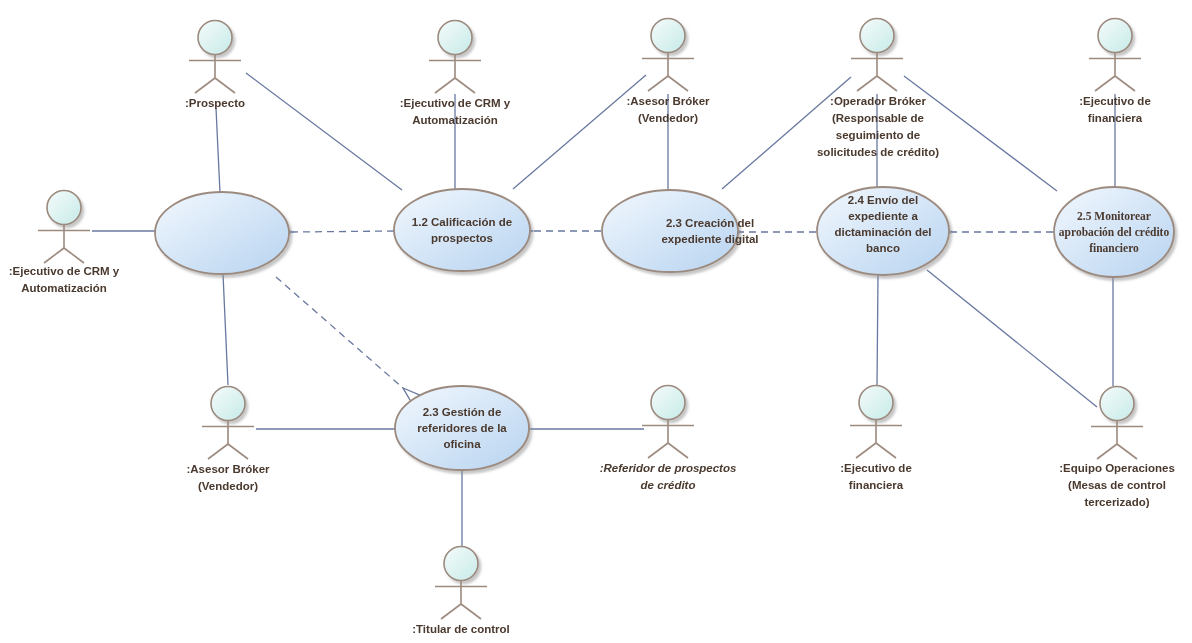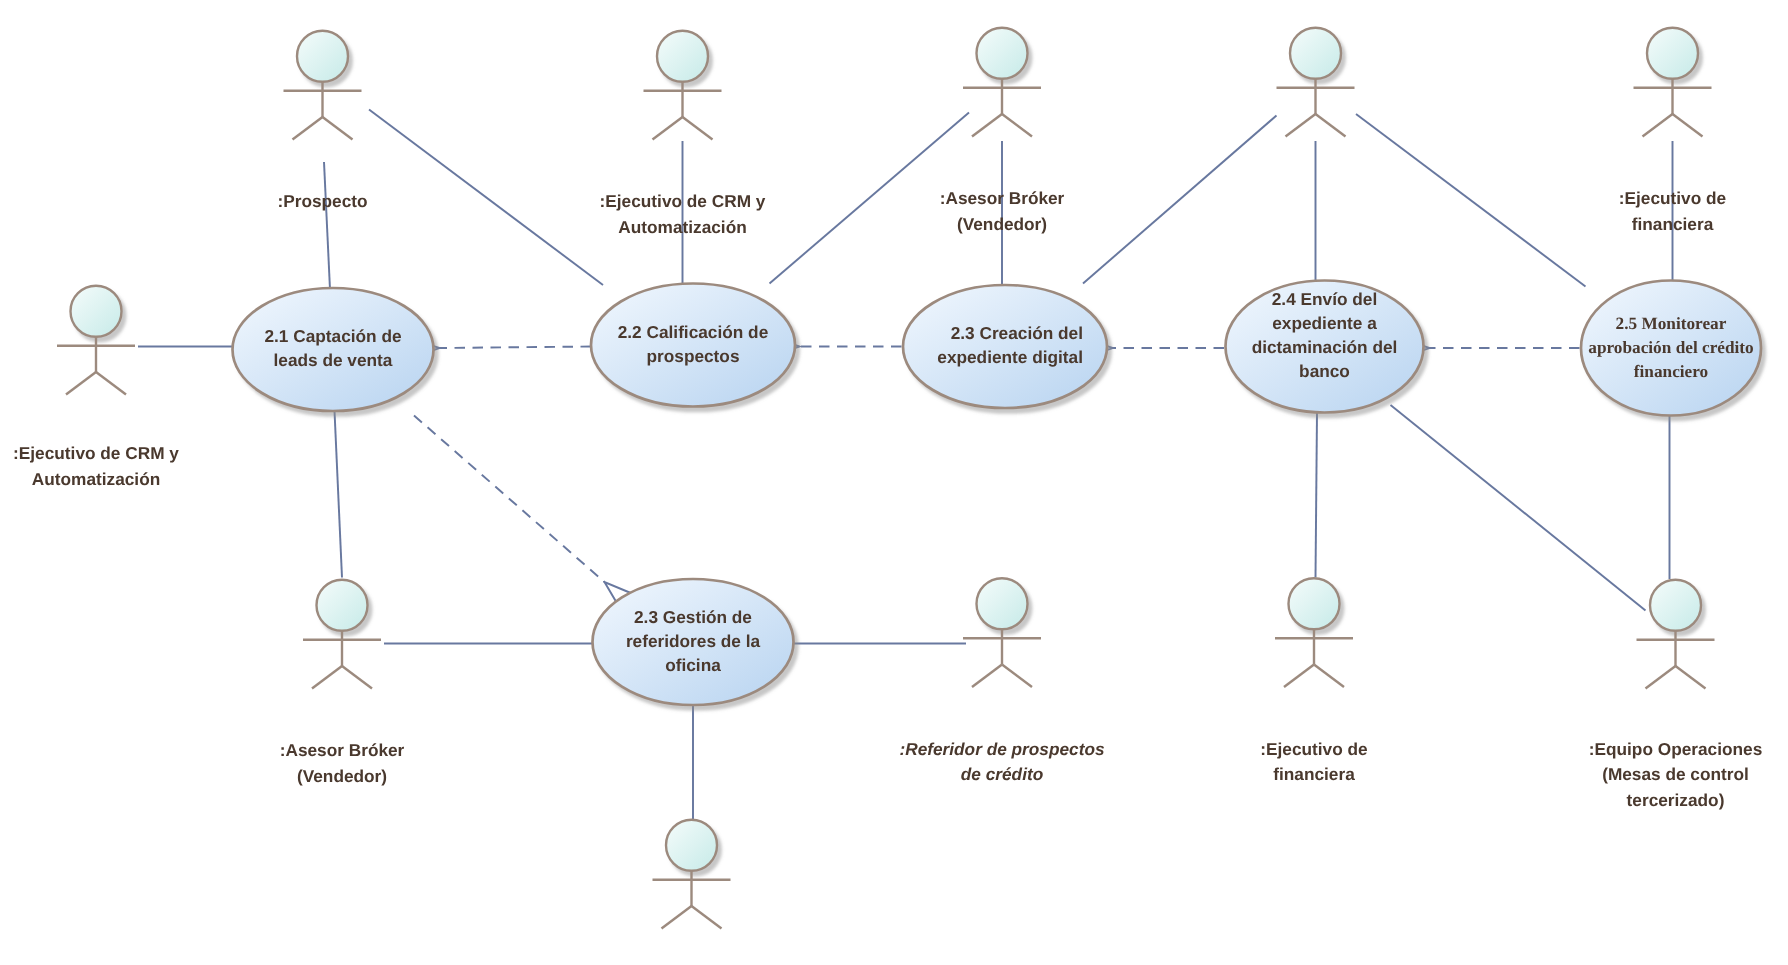--- a/index.html
+++ b/index.html
@@ -14,21 +14,20 @@
   .lbl{
     position:absolute;
     transform:translateX(-50%);
     text-align:center;
     font-size:11.5px;
     font-weight:bold;
     line-height:17px;
     color:#4a392e;
     pointer-events:none;
     white-space:normal;
-    margin-top:32px;
   }
   .uc-lbl{
     position:absolute;
     transform:translate(-50%,-50%);
     display:flex;align-items:center;justify-content:center;
     text-align:center;
     font-size:11.5px;
     font-weight:bold;
     line-height:16px;
     color:#4a392e;
@@ -146,28 +145,28 @@
         <use href="#actor-shape" x="876" y="385"></use>
       </g>
     <g>
         <use href="#actor-shape" x="1117" y="386"></use>
       </g>
   </svg>
 
   <div class="lbl" style="left:215px;top:95px;width:120px;">:Prospecto</div>
   <div class="lbl" style="left:455px;top:95px;width:150px;">:Ejecutivo de CRM y Automatización</div>
   <div class="lbl" style="left:668px;top:93px;width:110px;">:Asesor Bróker (Vendedor)</div>
+  <div class="lbl" style="left:878px;top:93px;width:126px;">:Operador Bróker (Responsable de seguimiento de solicitudes de crédito)</div>
   <div class="lbl" style="left:1115px;top:93px;width:96px;">:Ejecutivo de financiera</div>
   <div class="lbl" style="left:64px;top:263px;width:140px;">:Ejecutivo de CRM y Automatización</div>
   <div class="lbl" style="left:228px;top:461px;width:110px;">:Asesor Bróker (Vendedor)</div>
   <div class="lbl" style="left:461px;top:621px;width:140px;">:Titular de control</div>
   <div class="lbl" style="left:668px;top:460px;width:140px;font-style:italic;">:Referidor de prospectos de crédito</div>
   <div class="lbl" style="left:876px;top:460px;width:96px;">:Ejecutivo de financiera</div>
   <div class="lbl" style="left:1117px;top:460px;width:150px;text-align:center;">:Equipo Operaciones (Mesas de control tercerizado)</div>
 
-  <div class="uc-lbl" style="left:222px;top:233px;width:110px;height:82px;">2.1 Captación de leads de venta</div>
-  <div class="uc-lbl" style="left:462px;top:230px;width:120px;height:82px;">2.2 Calificación de prospectos</div>
-  <div class="uc-lbl" style="left:662px;top:231px;width:120px;height:82px;text-align:right;">2.3 Creación del expediente digital</div>
+  <div class="uc-lbl" style="left:462px;top:230px;width:120px;height:82px;">1.2 Calificación de prospectos</div>
+  <div class="uc-lbl" style="left:710px;top:231px;width:120px;height:82px;">2.3 Creación del expediente digital</div>
   <div class="uc-lbl" style="left:883px;top:224px;width:118px;height:88px;">2.4 Envío del expediente a dictaminación del banco</div>
   <div class="uc-lbl" style="left:1114px;top:232px;width:120px;height:90px;font-family:Liberation Serif, serif;">2.5 Monitorear aprobación del crédito financiero</div>
   <div class="uc-lbl" style="left:462px;top:428px;width:115px;height:84px;">2.3 Gestión de referidores de la oficina</div>
 
 </div>
 
 </body></html>

